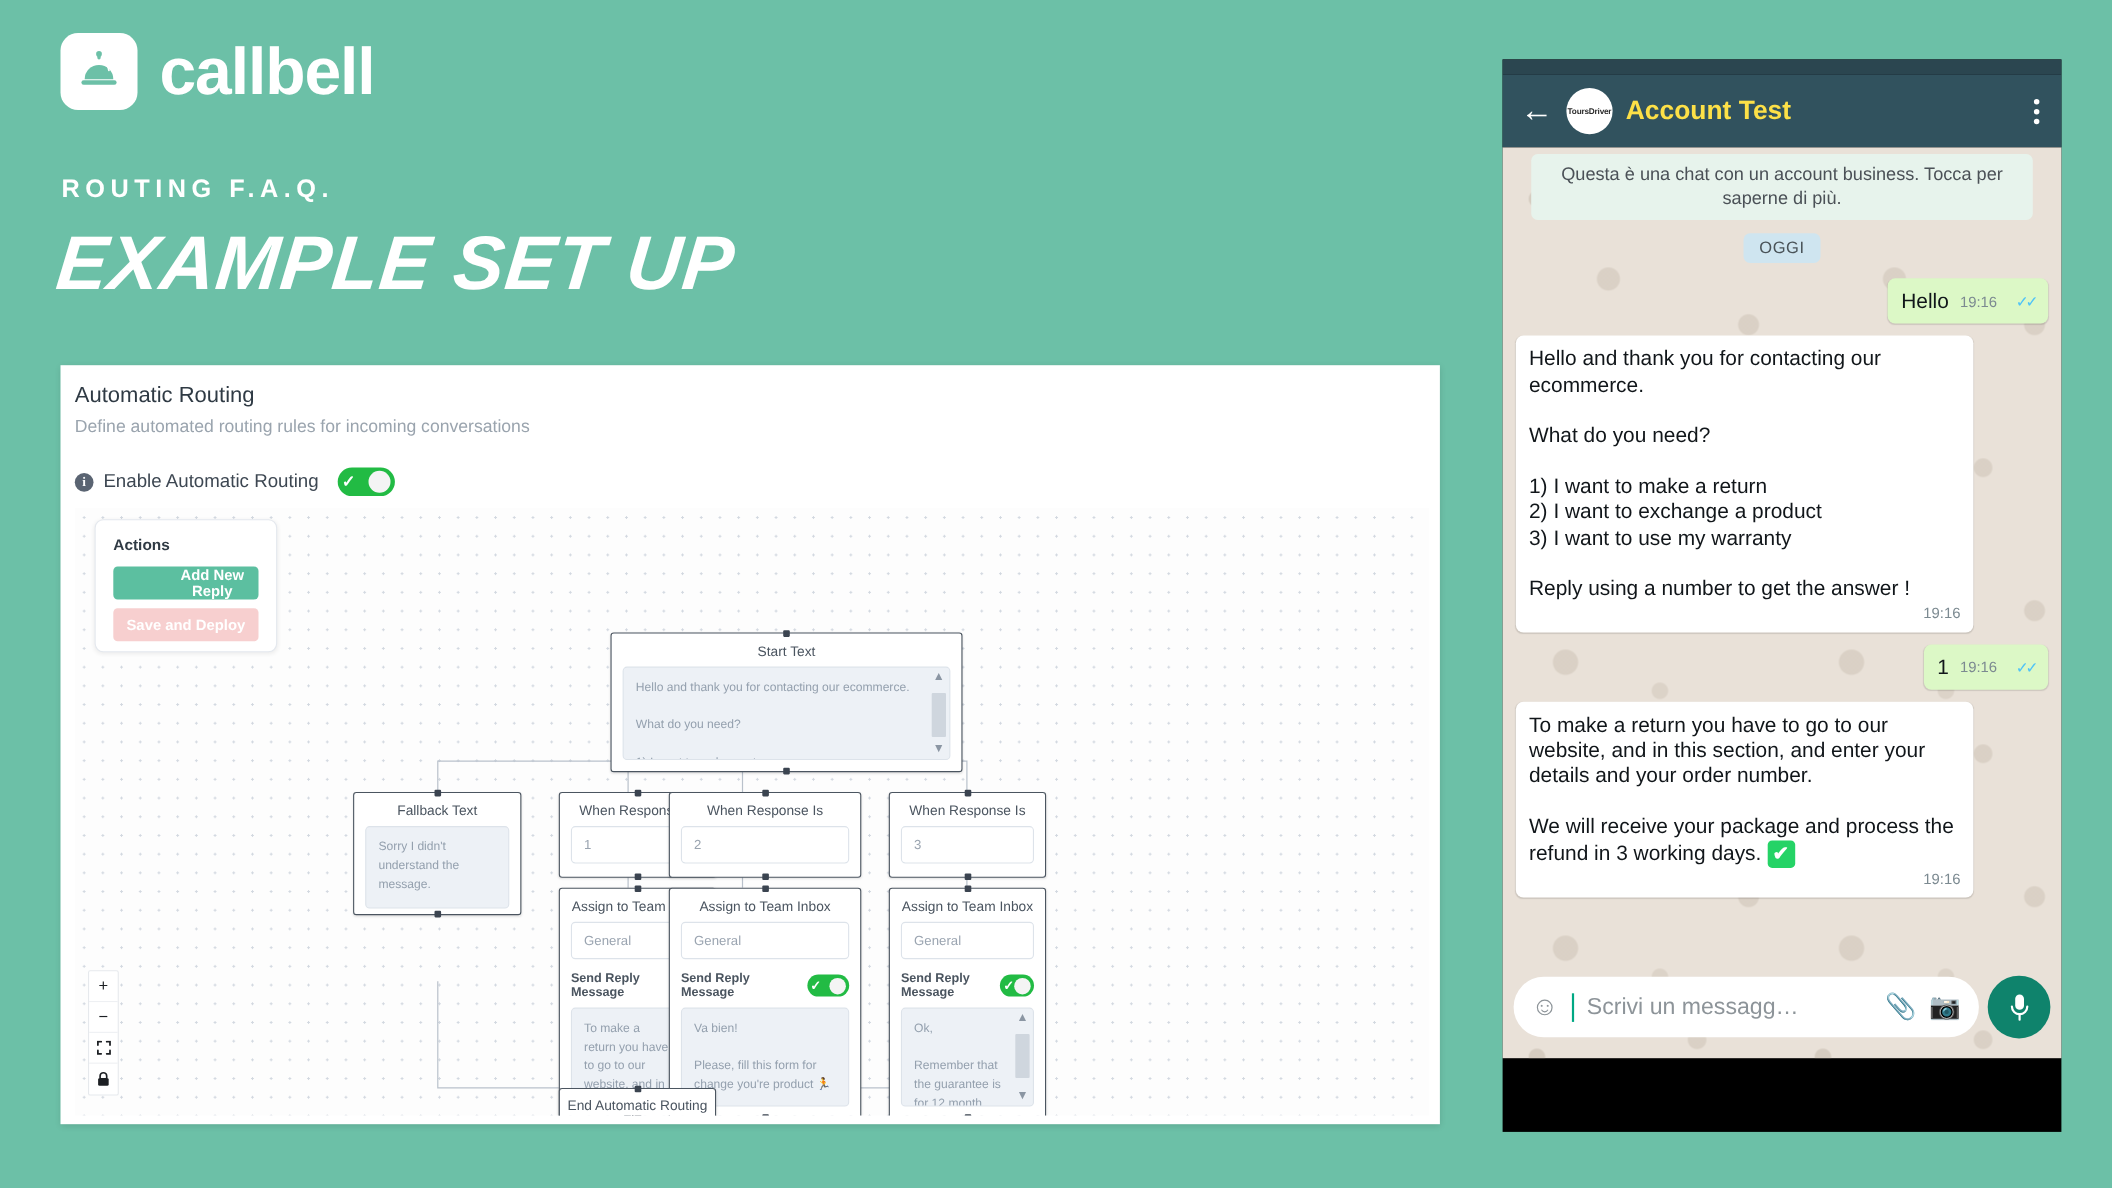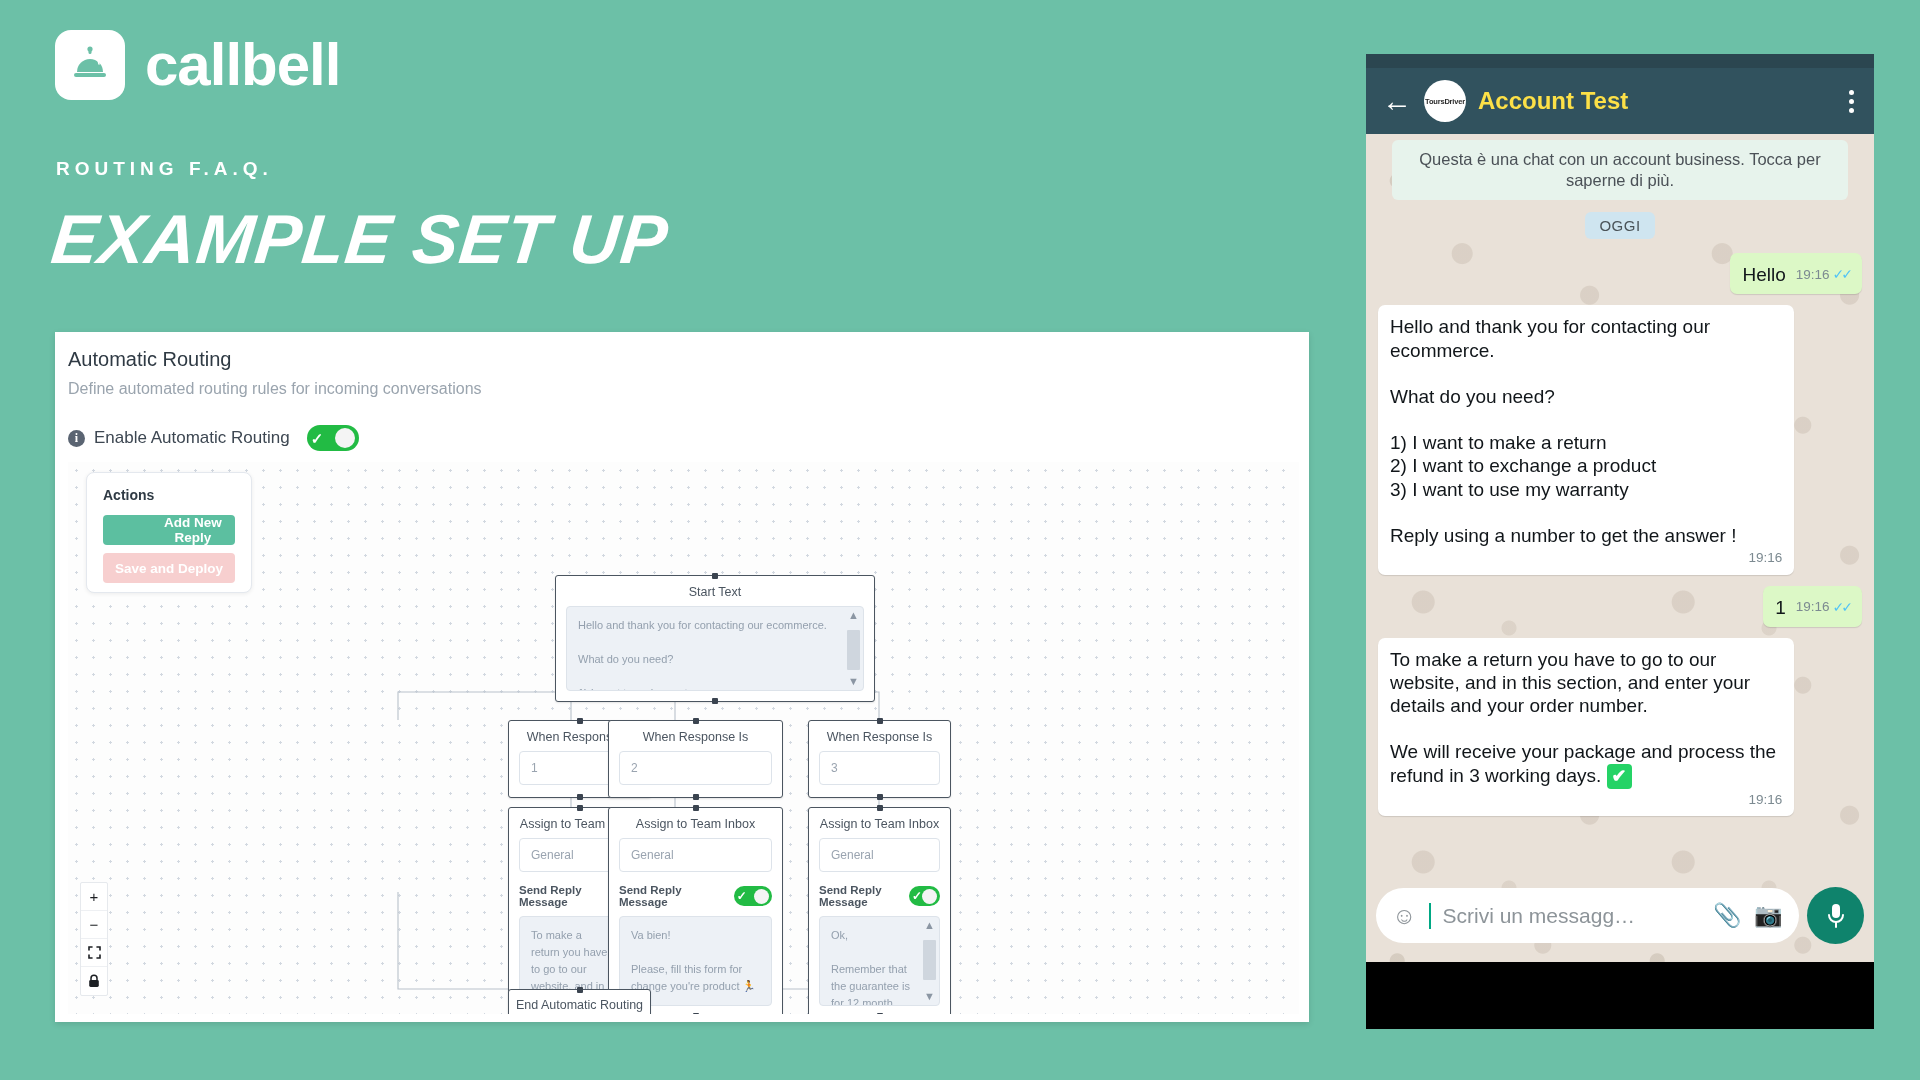--- a/index.html
+++ b/index.html
@@ -13,21 +13,21 @@
   
   .logo-row { position: absolute; left: 55px; top: 30px; display: flex; align-items: center; gap: 20px; }
   .logo-mark {
     width: 70px; height: 70px; border-radius: 16px; background: #ffffff;
     display: flex; align-items: center; justify-content: center;
   }
   .logo-word { color: #ffffff; font-size: 60px; font-weight: 700; letter-spacing: -1px; line-height: 1; }
 
   .eyebrow {
     position: absolute; left: 56px; top: 158px;
-    color: #ffffff; font-size: 19px; font-weight: 700; letter-spacing: 5px;
+    color: #ffffff; font-size: 23px; font-weight: 700; letter-spacing: 5px;
   }
   .headline {
     position: absolute; left: 52px; top: 205px;
     color: #ffffff; font-size: 69px; font-weight: 800; letter-spacing: 1px;
     font-style: italic; transform: skewX(-6deg); line-height: 1;
   }
 
   
   .panel {
     position: absolute; left: 55px; top: 332px;
@@ -163,21 +163,21 @@
   }
   .bubble {
     max-width: 86%; border-radius: 7px; padding: 10px 12px 8px;
     margin-bottom: 11px; position: relative;
     font-size: 19px; line-height: 1.22; color: #11161a;
     box-shadow: 0 1px 1px rgba(0,0,0,.12);
   }
   .bubble.out { background: #dcf8c6; margin-left: auto; }
   .bubble.in { background: #ffffff; margin-right: auto; }
   .bubble .msg { white-space: pre-line; }
-  .meta { font-size: 13.5px; color: #7c8a91; display: inline-flex; align-items: center; gap: 3px; }
+  .meta { font-size: 13.5px; color: #7c8a91; display: inline-flex; align-items: center; gap: 17px; }
   .ticks { color: #4fc3f7; font-size: 14px; letter-spacing: -3px; }
   .bubble.out.short { display: flex; align-items: center; gap: 10px; width: fit-content; }
   .meta-right { display: block; text-align: right; margin-top: 3px; }
   .green-check {
     display: inline-block; width: 25px; height: 25px; border-radius: 4px; background: #25d366;
     color: #fff; font-size: 18px; text-align: center; line-height: 25px; font-weight: 700;
   }
 
   .wa-input-bar { height: 67px; background: transparent; position: absolute; bottom: 13px; left: 0; right: 0; display: flex; align-items: center; padding: 0 10px; gap: 8px; }
   .input-pill {
@@ -261,20 +261,28 @@
 2) I want to exchange a product</div>
         <div class="scrollbar">
           <span class="scroll-arrow">▲</span>
           <span class="scroll-thumb"></span>
           <span class="scroll-arrow">▼</span>
         </div>
       </div>
       <span class="node-port bottom"></span>
     </div>
 
+    <div class="node" style="left:253px; top:258px; width:153px; height:112px;">
+      <span class="node-port top"></span>
+      <div class="node-title">Fallback Text</div>
+      <div class="ta" style="height:75px;">
+        <div class="ta-text" style="padding-right:11px;">Sorry I didn't understand the message.</div>
+      </div>
+      <span class="node-port bottom"></span>
+    </div>
 
     <div class="node" style="left:440px; top:258px; width:143px;">
       <span class="node-port top"></span>
       <div class="node-title">When Response Is</div>
       <div class="field">1</div>
       <span class="node-port bottom"></span>
     </div>
     <div class="node" style="left:440px; top:345px; width:143px;">
       <span class="node-port top"></span>
       <div class="node-title">Assign to Team Inbox</div>

